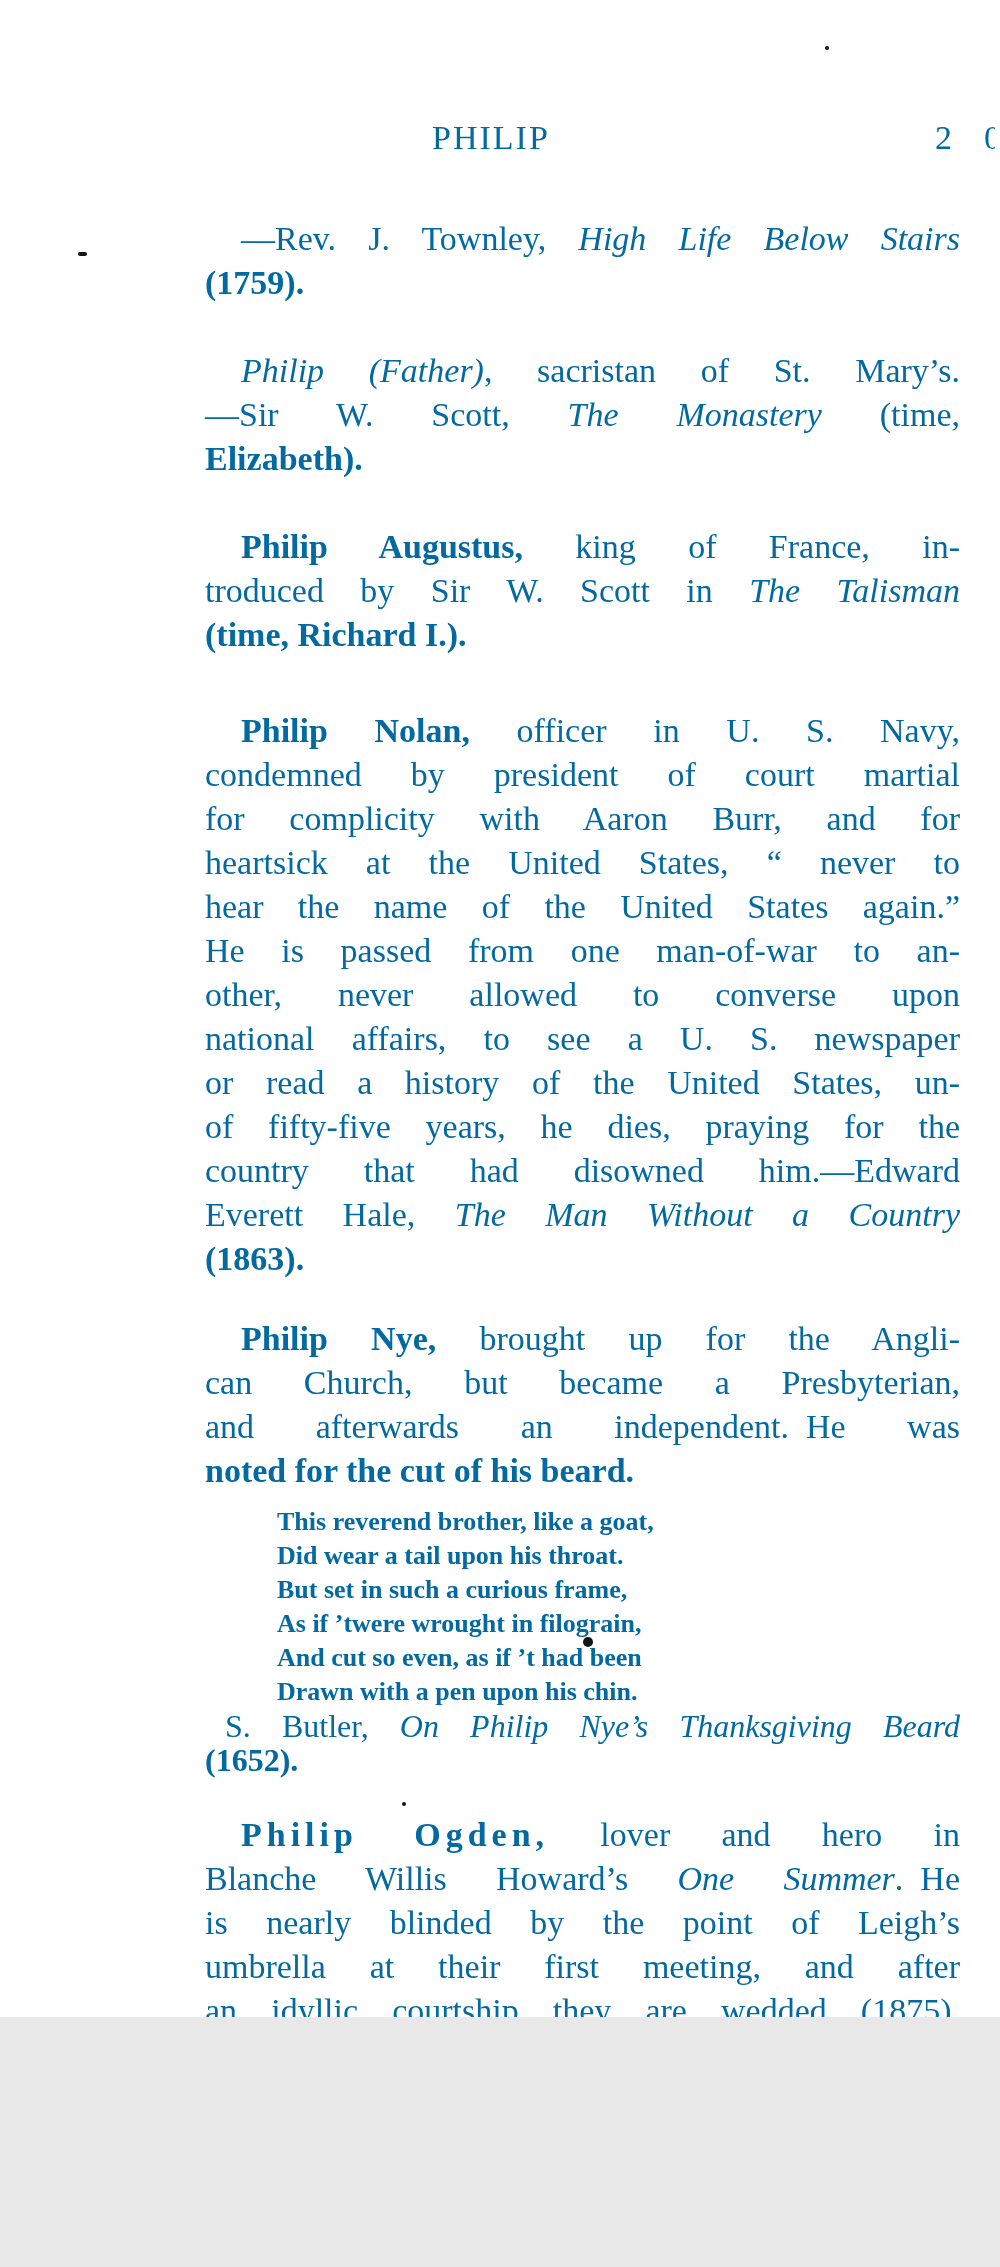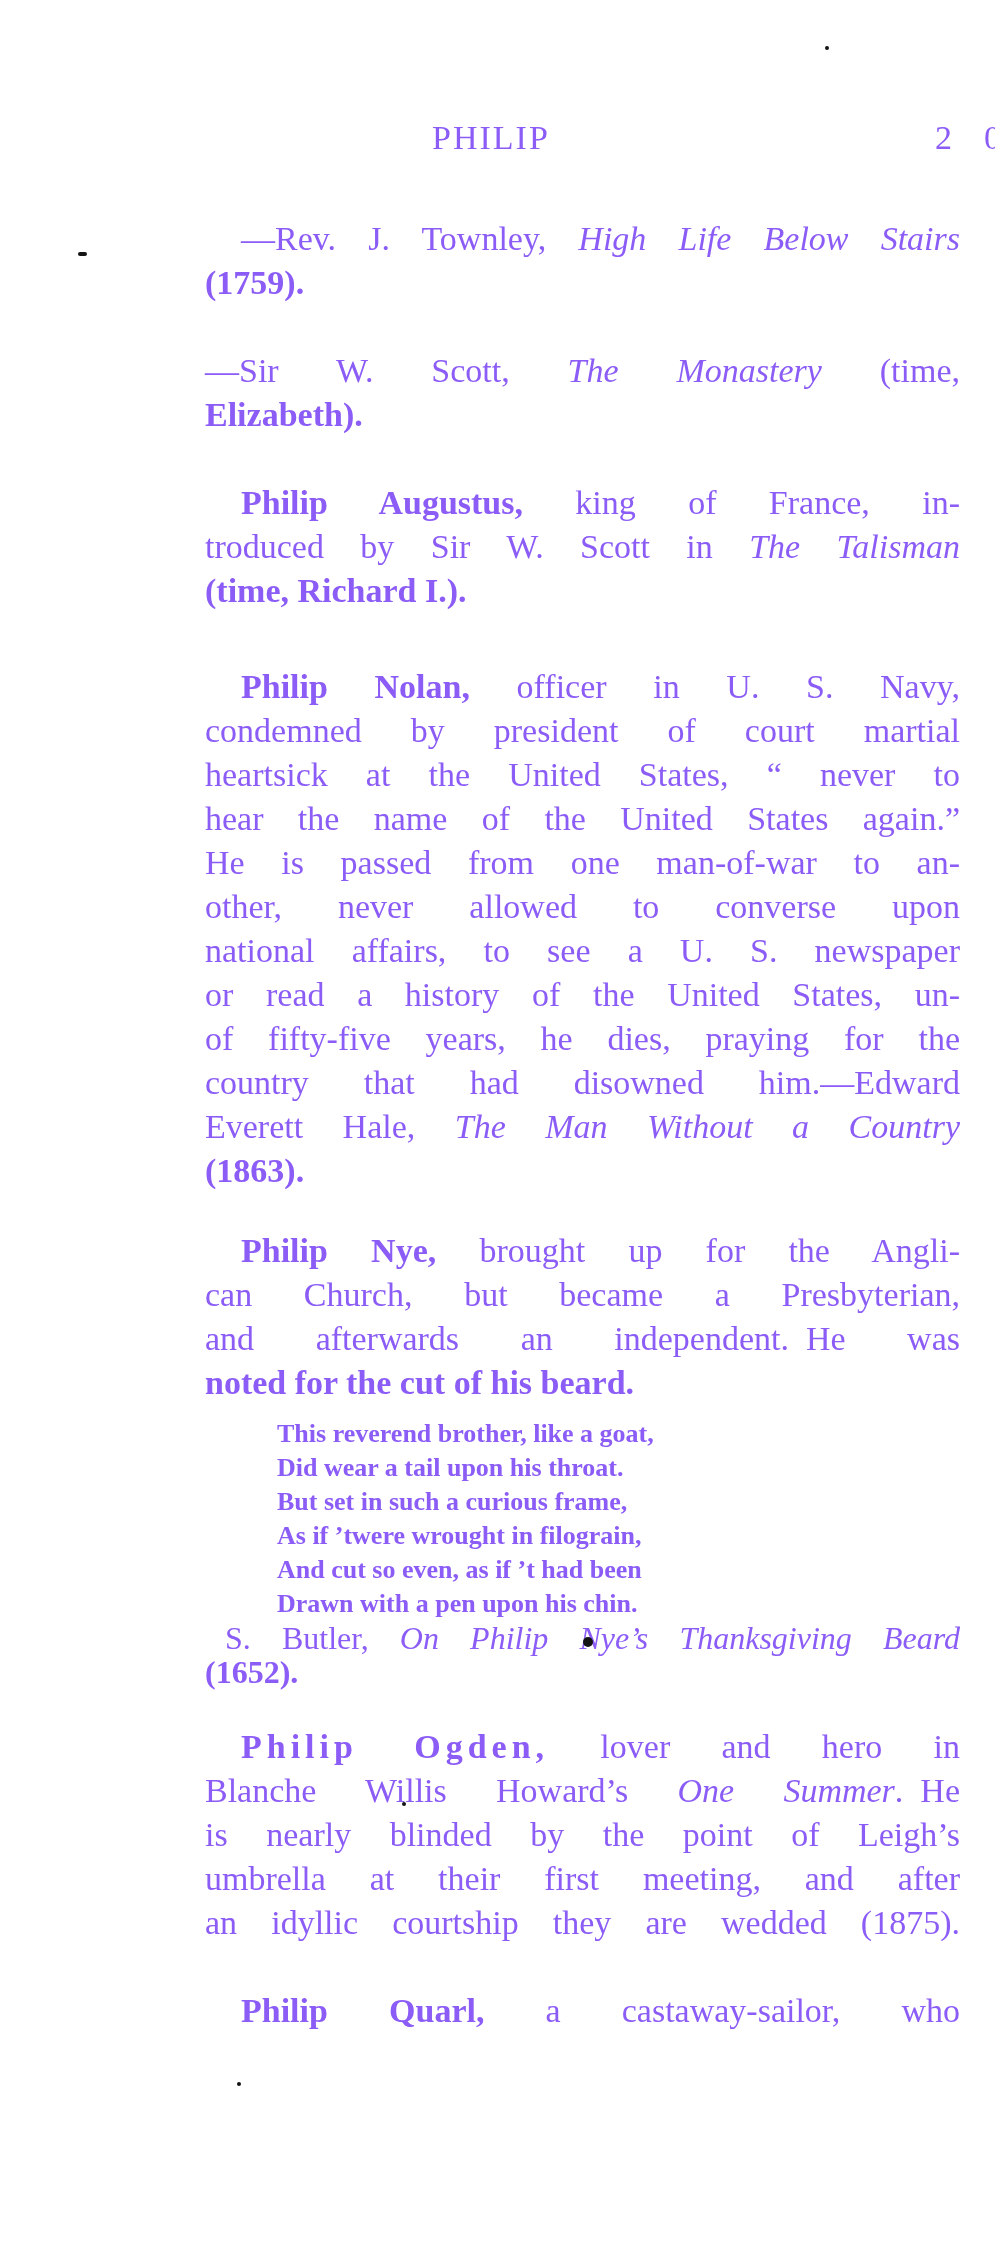--- a/index.html
+++ b/index.html
@@ -1,20 +1,20 @@
 <!DOCTYPE html>
 <html><head>
 <meta charset="utf-8">
 <style>
   html,body { margin:0; padding:0; background:#e8e8e8; }
   .page {
     position:relative;
-    width:1000px; height:2267px;
+    width:1000px; height:2017px;
     background:#ffffff;
-    color:#8b5cf6;
+    color:#0369a1;
     font-family:"Liberation Serif","DejaVu Serif",serif;
     overflow:hidden;
     margin:0 auto;
   }
   .header-title {
     position:absolute; top:121px; left:432px;
     font-size:34px; line-height:1; letter-spacing:2px;
   }
   .page-num {
     position:absolute; top:121px; left:935px;
@@ -59,31 +59,33 @@
 <div class="page">
   <div class="header-title">PHILIP</div>
   <div class="page-num">2</div>
   <div class="page-num-clip">0</div>
   <div class="column">
       <div class="block body-block g-first">
         <div class="line indent"><span>—Rev. J. Townley, </span><span class="i">High Life Below Stairs</span></div>
         <div class="line last"><span>(1759).</span></div>
       </div>
       <div class="block body-block g-std">
+        <div class="line indent"><span class="i">Philip (Father)</span><span>, sacristan of St. Mary’s.</span></div>
         <div class="line"><span>—Sir W. Scott, </span><span class="i">The Monastery</span><span> (time,</span></div>
         <div class="line last"><span>Elizabeth).</span></div>
       </div>
       <div class="block body-block g-std">
         <div class="line indent"><span class="b">Philip Augustus,</span><span> king of France, in-</span></div>
         <div class="line"><span>troduced by Sir W. Scott in </span><span class="i">The Talisman</span></div>
         <div class="line last"><span>(time, Richard I.).</span></div>
       </div>
       <div class="block body-block g-lg">
         <div class="line indent"><span class="b">Philip Nolan,</span><span> officer in U. S. Navy,</span></div>
         <div class="line"><span>condemned by president of court martial</span></div>
+        <div class="line"><span>for complicity with Aaron Burr, and for</span></div>
         <div class="line"><span>heartsick at the United States, “ never to</span></div>
         <div class="line"><span>hear the name of the United States again.”</span></div>
         <div class="line"><span>He is passed from one man-of-war to an-</span></div>
         <div class="line"><span>other, never allowed to converse upon</span></div>
         <div class="line"><span>national affairs, to see a U. S. newspaper</span></div>
         <div class="line"><span>or read a history of the United States, un-</span></div>
         <div class="line"><span>of fifty-five years, he dies, praying for the</span></div>
         <div class="line"><span>country that had disowned him.—Edward</span></div>
         <div class="line"><span>Everett Hale, </span><span class="i">The Man Without a Country</span></div>
         <div class="line last"><span>(1863).</span></div>

